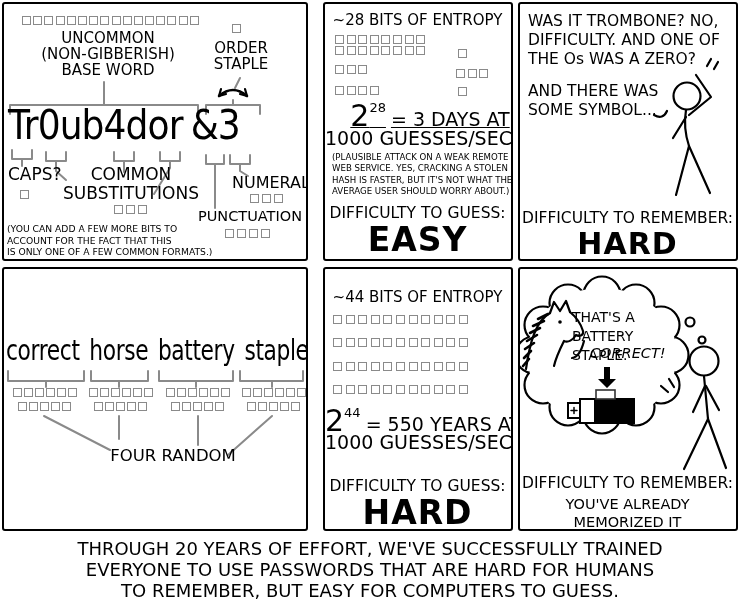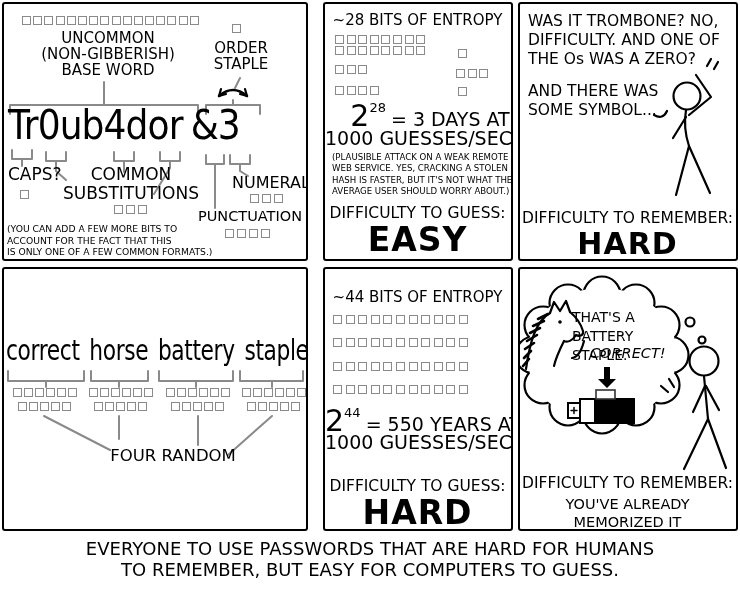--- a/index.html
+++ b/index.html
@@ -179,21 +179,21 @@
       </div>
     <div class="bits g26" style="left:131px;top:65px;">
         <span class="bit"></span>
         <span class="bit"></span>
         <span class="bit"></span>
       </div>
     <div class="bits g26" style="left:133px;top:83px;">
         <span class="bit"></span>
       </div>
 
-    <div class="t c formula" style="left:0;top:96px;width:210px;"><span class="base">2</span><sup>28</sup><span class="tail">= 3 DAYS AT</span></div>
+    <div class="t c formula" style="left:0;top:96px;width:210px;text-decoration:underline;"><span class="base">2</span><sup>28</sup><span class="tail">= 3 DAYS AT</span></div>
     <div class="t c" style="left:0;top:124px;width:185px;font-size:19px;">1000 GUESSES/SEC</div>
 
     <div class="t note" style="left:7px;top:148px;font-size:8.6px;">
       <div>(PLAUSIBLE ATTACK ON A WEAK REMOTE</div>
       <div>WEB SERVICE. YES, CRACKING A STOLEN</div>
       <div>HASH IS FASTER, BUT IT'S NOT WHAT THE</div>
       <div>AVERAGE USER SHOULD WORRY ABOUT.)</div>
     </div>
 
     <div class="t c" style="left:0;top:201px;width:185px;font-size:15.5px;">DIFFICULTY TO GUESS:</div>
@@ -440,17 +440,18 @@
     <div class="t" style="left:70px;top:77px;font-size:14.5px;font-style:italic;">CORRECT!</div>
 
     <div class="t c" style="left:0;top:206px;width:215px;font-size:15.5px;">DIFFICULTY TO REMEMBER:</div>
     <div class="t c" style="left:0;top:226px;width:215px;font-size:14.5px;line-height:18px;">
       <div>YOU'VE ALREADY</div>
       <div>MEMORIZED IT</div>
     </div>
   </section>
 
   <div class="t c" style="left:0;top:538px;width:740px;font-size:18px;line-height:21px;">
+    <div>THROUGH 20 YEARS OF EFFORT, WE'VE SUCCESSFULLY TRAINED</div>
     <div>EVERYONE TO USE PASSWORDS THAT ARE HARD FOR HUMANS</div>
     <div>TO REMEMBER, BUT EASY FOR COMPUTERS TO GUESS.</div>
   </div>
 
 </div>
 
 </body></html>

